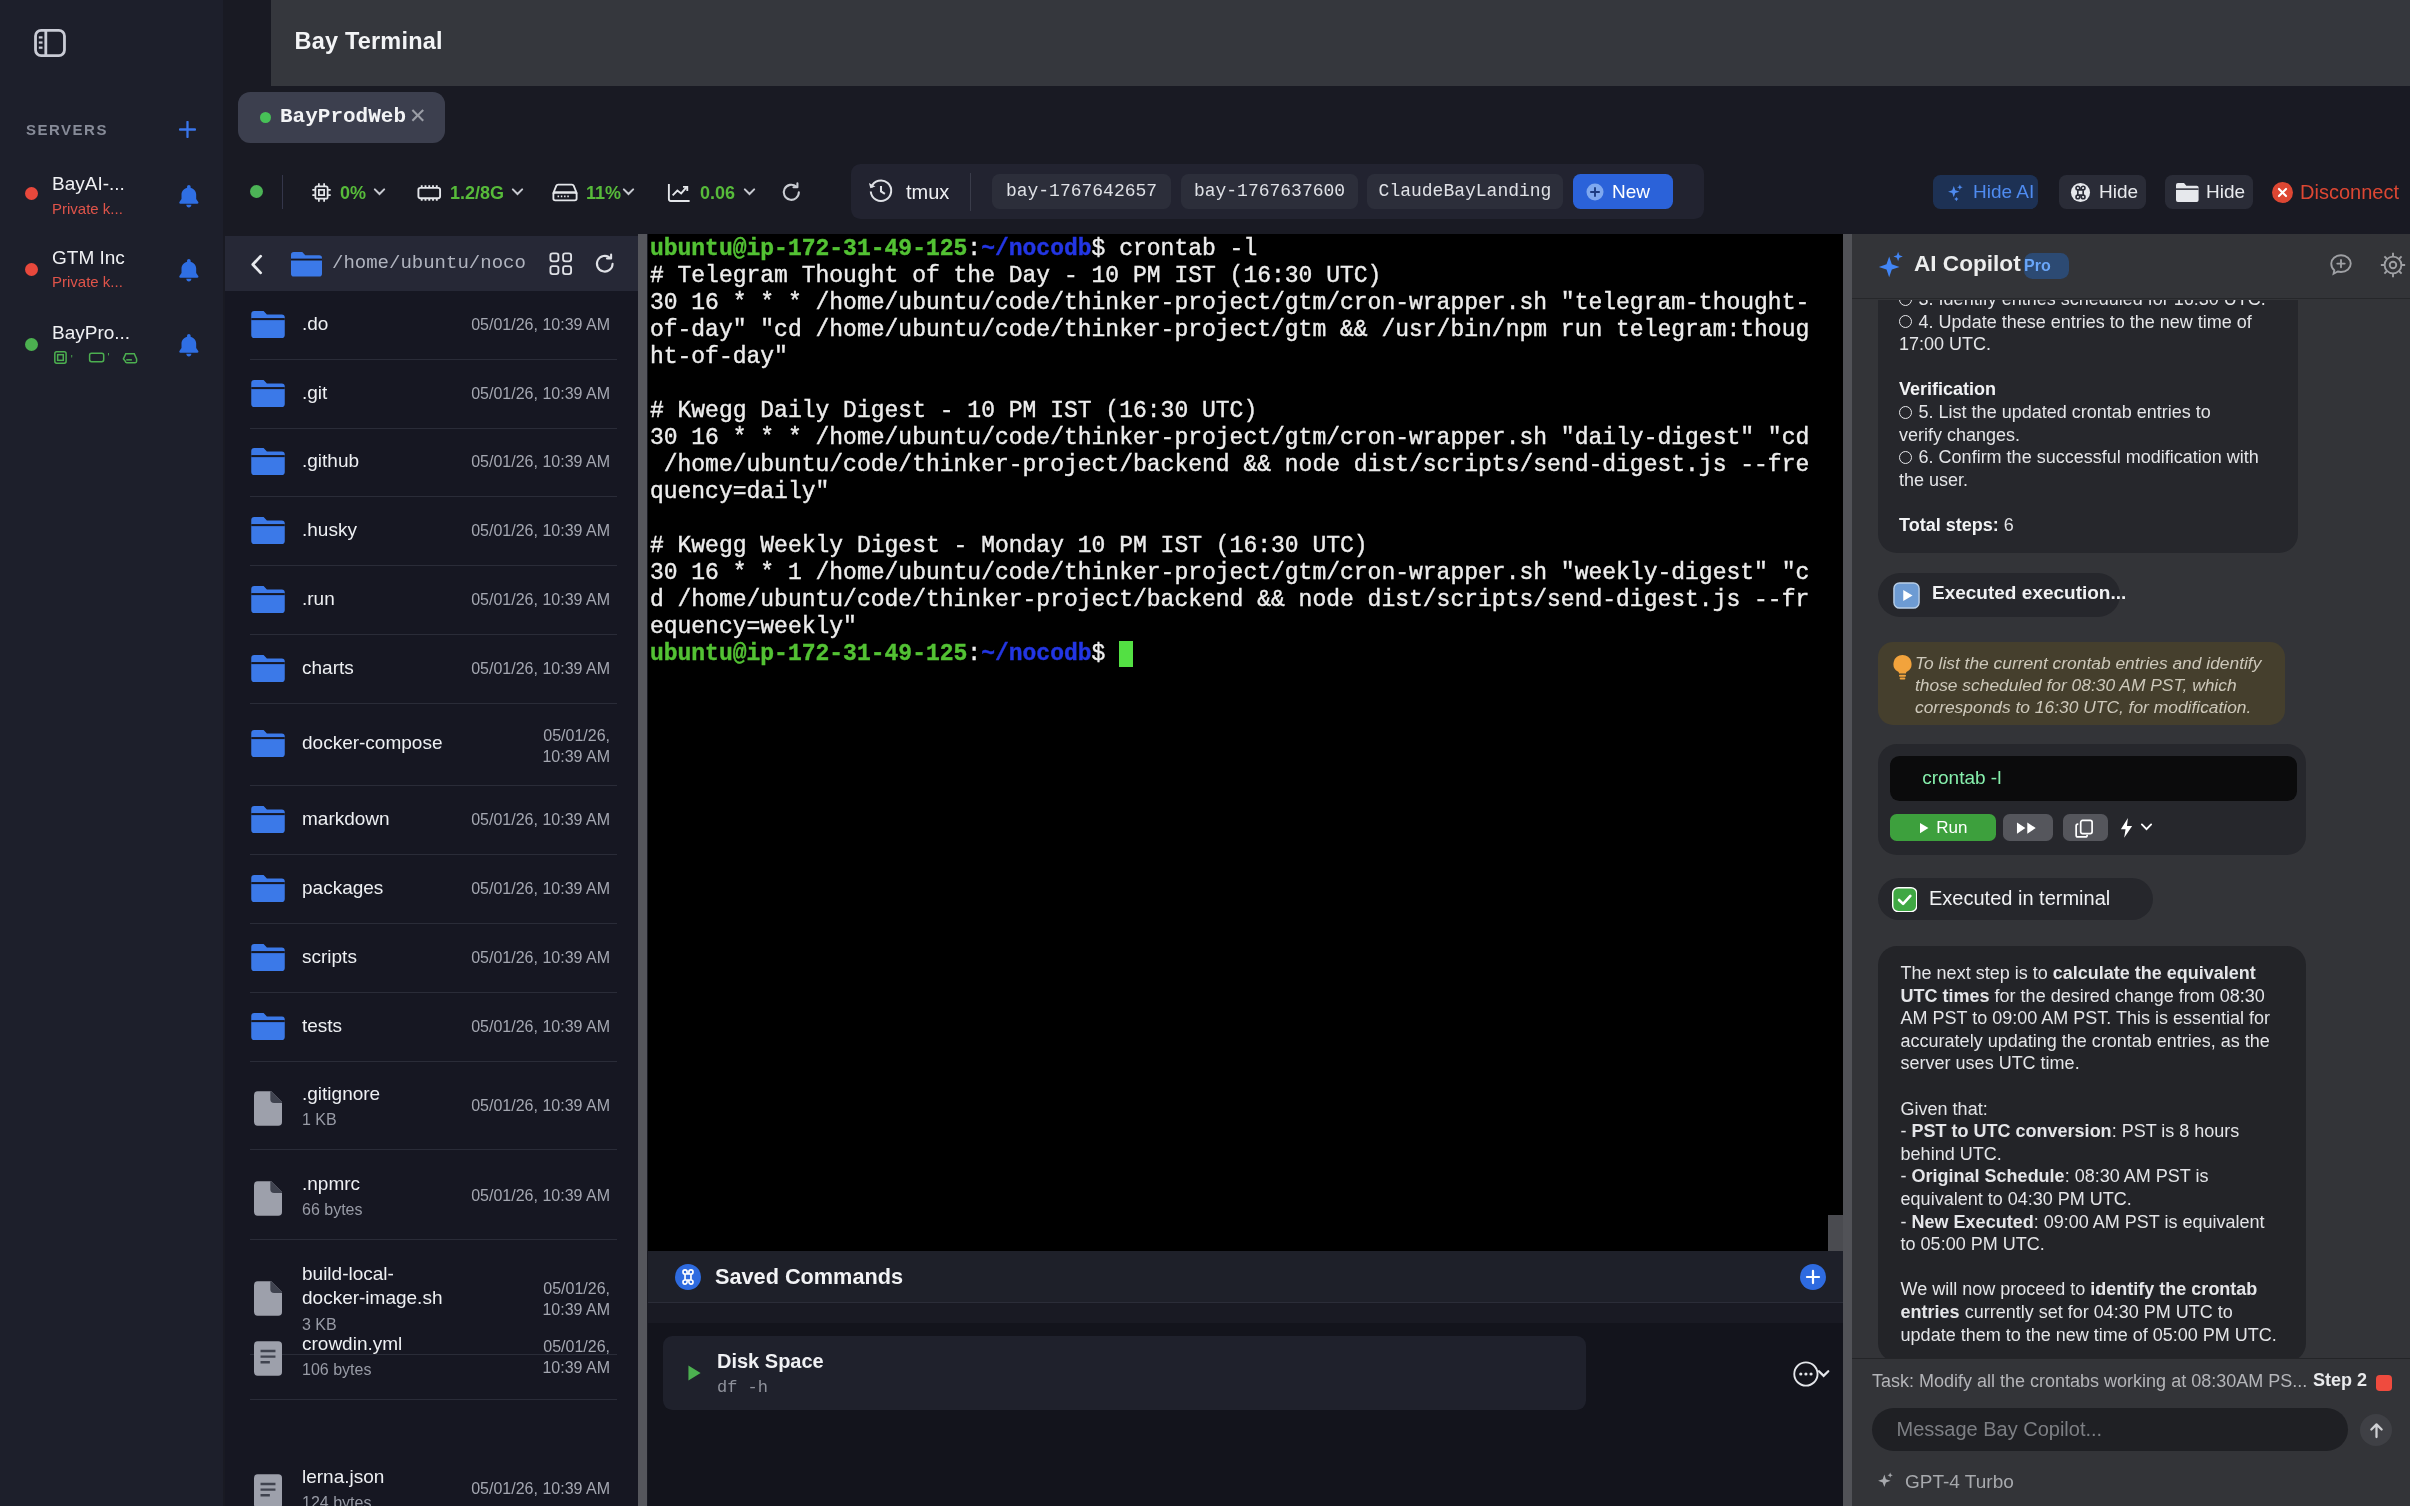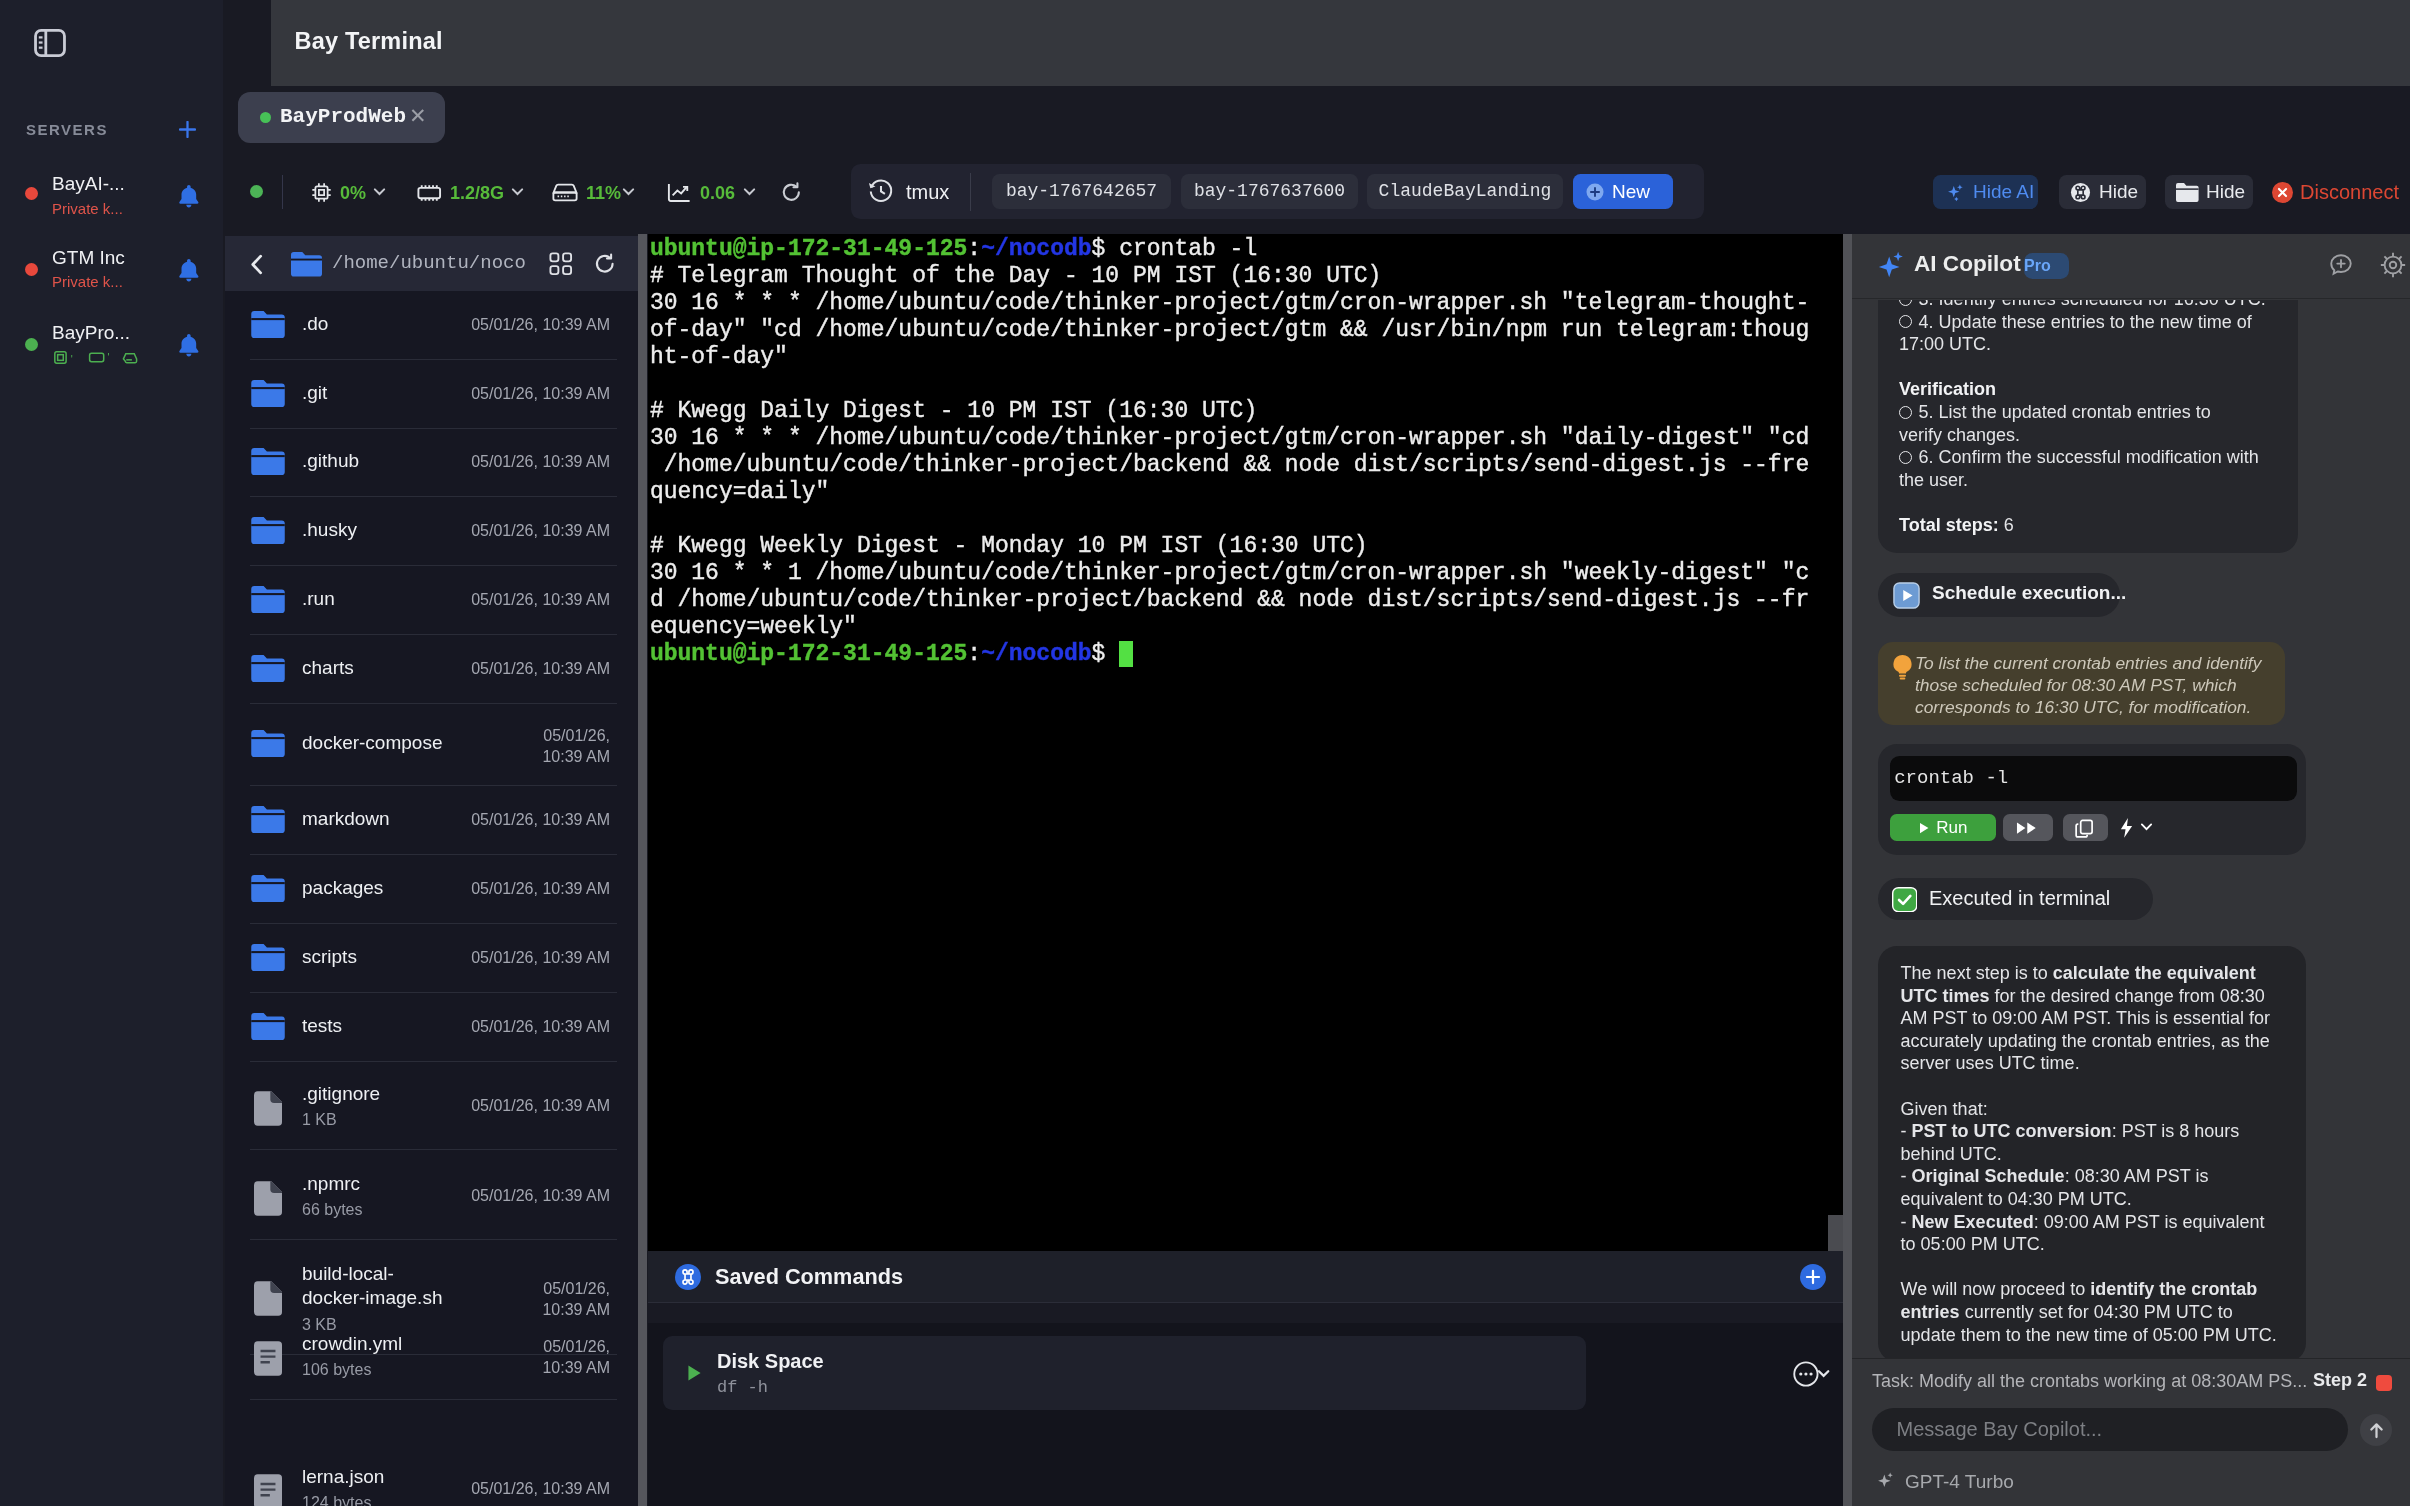--- a/index.html
+++ b/index.html
@@ -485,33 +485,33 @@
       <span class="stepcirc"></span>6. Confirm the successful modification with<br>
       the user.<br>
       <br>
       <b>Total steps:</b> 6
     </div>
     <div class="card" style="left:26px;top:273px;width:242px;height:44px;border-radius:22.6px;">
       <svg class="abs" style="left:15px;top:8.5px" width="27" height="27" viewBox="0 0 29 29">
             <rect x="1" y="1" width="27" height="27" rx="6" fill="#6d9bd3" stroke="#b9cfe8" stroke-width="1.5"></rect>
             <path d="M11 8.5 21 14.5 11 20.5z" fill="#fff"></path>
           </svg>
-      <div class="abs" style="left:54px;top:9.4px;font-size:19px;font-weight:bold;color:#f0f1f3;white-space:nowrap">Schedule execution...</div>
+      <div class="abs" style="left:54px;top:9.4px;font-size:19px;font-weight:bold;color:#f0f1f3;white-space:nowrap">Executed execution...</div>
     </div>
     <div class="abs" style="left:26px;top:342px;width:407px;height:83px;background:#453f2d;border-radius:15px;">
       <svg class="abs" style="left:14px;top:13px" width="21" height="24.5" viewBox="0 0 22 26">
             <path fill="#f2a33c" d="M11 0a9.5 9.5 0 0 1 5 17.6c-.8.5-1.3 1-1.3 1.9H7.3c0-.9-.5-1.4-1.3-1.9A9.5 9.5 0 0 1 11 0z"></path>
             <rect x="7.3" y="21" width="7.4" height="2" rx="1" fill="#f2a33c"></rect>
             <rect x="8" y="24" width="6" height="2" rx="1" fill="#f2a33c"></rect>
           </svg>
       <div class="abs" style="left:37px;top:0.9px;font-size:17.4px;font-style:italic;line-height:22px;color:#cdc8ba;padding-top:9.4px">To list the current crontab entries and identify<br>those scheduled for 08:30 AM PST, which<br>corresponds to 16:30 UTC, for modification.</div>
     </div>
     <div class="card" style="left:26px;top:444px;width:428px;height:111px;">
       <div class="abs" style="left:12.2px;top:12.2px;width:407px;height:45px;background:#0b0b0c;border-radius:9.4px;">
-        <div class="abs" style="left:4px;top:11.3px;font-family:Liberation Mono, monospace;font-size:19px;color:#e5e5e5">crontab -l</div>
+        <div class="abs" style="left:32px;top:11.3px;font-family:Liberation Sans, sans-serif;font-size:19px;color:#86efac">crontab -l</div>
       </div>
       <div class="abs" style="left:12.2px;top:70px;width:106px;height:27px;background:#3da03d;border-radius:6.6px;">
         <svg class="abs" style="left:29px;top:7.5px" width="10.4" height="12.2" viewBox="0 0 11 13">
               <path d="M1 1 10 6.5 1 12z" fill="#fff"></path>
             </svg>
         <div class="abs" style="left:46px;top:2.8px;font-size:17px;font-weight:500;color:#fff">Run</div>
       </div>
       <div class="abs" style="left:125px;top:70px;width:50px;height:27px;background:#55565c;border-radius:6.6px;">
         <svg class="abs" style="left:13px;top:7.5px" width="23.5" height="12.2" viewBox="0 0 25 13">
               <path d="M1 0.5 10 6.5 1 12.5z M12 0.5 21 6.5 12 12.5z" fill="#fff"></path>

